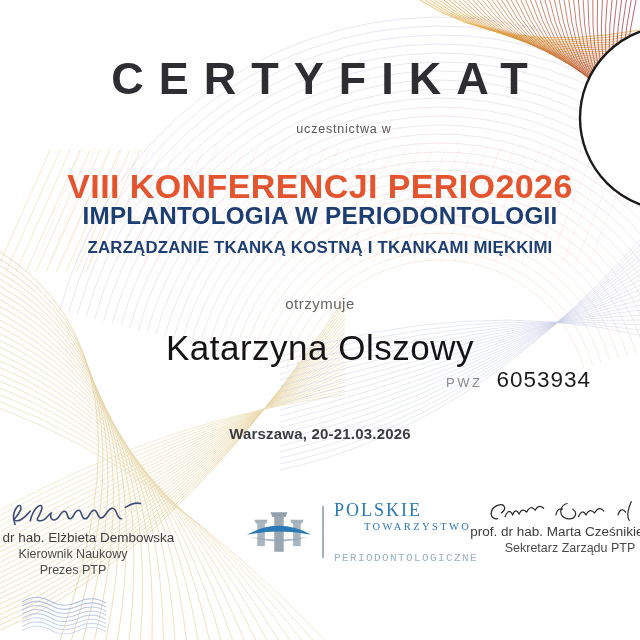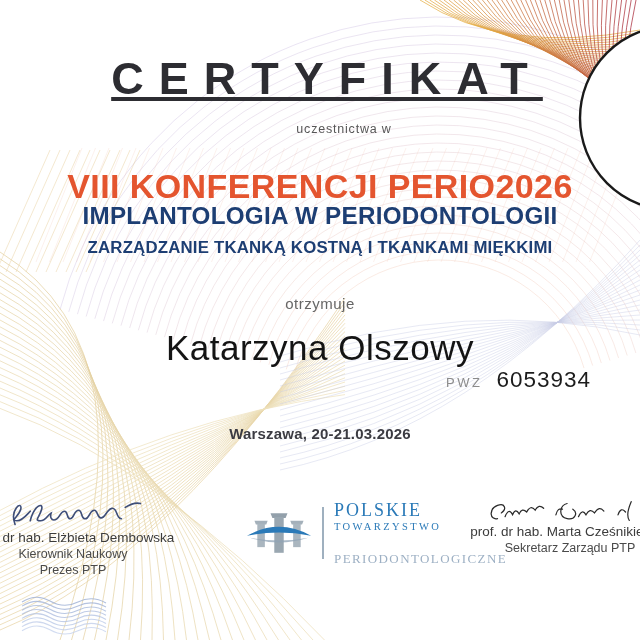--- a/index.html
+++ b/index.html
@@ -7,21 +7,21 @@
     width:640px;height:640px;position:relative;overflow:hidden;
     background:#ffffff;
     font-family:"Liberation Sans","DejaVu Sans",sans-serif;
   }
   .abs{position:absolute;left:0;right:0;text-align:center;z-index:2;}
   #deco,#logo-circle{position:absolute;z-index:0;pointer-events:none;}
   #deco{left:0;top:0;}
   #logo-circle{left:556px;top:8px;z-index:1;}
   .title{
     top:56px;font-size:45px;font-weight:700;color:#2d2d32;
-    letter-spacing:15px;padding-left:14px;line-height:1;text-decoration:underline;
+    letter-spacing:15px;padding-left:14px;line-height:1;
   }
   .subtitle{top:122px;font-size:12.5px;color:#575757;letter-spacing:0.8px;padding-left:48px;}
   .event1{top:167px;font-size:34px;font-weight:700;color:#e4552f;letter-spacing:0.4px;}
   .event2{top:202px;font-size:24.2px;font-weight:700;color:#1d3e73;letter-spacing:0.3px;}
   .event3{top:238px;font-size:16.8px;font-weight:700;color:#1d3e73;letter-spacing:0.2px;}
   .receives{top:295px;font-size:15px;color:#666;letter-spacing:0.5px;}
   .recipient{top:328px;font-size:35px;font-weight:400;color:#141414;letter-spacing:0.5px;}
   .pwz-row{
     position:absolute;top:367px;left:446px;z-index:2;
     display:flex;align-items:baseline;gap:14px;
@@ -38,22 +38,22 @@
   .sig-role{font-size:12.5px;color:#4a4a4a;margin-top:2px;white-space:nowrap;}
 
   .org-logo{
     position:absolute;left:246px;top:500px;z-index:2;
     display:flex;align-items:center;gap:10px;
   }
   .org-divider{width:2px;height:52px;background:#9fb0bf;}
   .org-text{display:flex;flex-direction:column;justify-content:center;
     font-family:"Liberation Serif","DejaVu Serif",serif;line-height:1.15;}
   .org-l1{font-size:18px;color:#2b7ab8;letter-spacing:2px;}
-  .org-l2{font-size:10.5px;color:#2b7ab8;letter-spacing:2.4px;}
-  .org-l3{font-size:13px;color:#9db0c4;letter-spacing:1.4px;margin-top:19px;}
+  .org-l2{font-size:10.5px;color:#2b7ab8;letter-spacing:2.4px;margin-left:30px;}
+  .org-l3{font-size:11px;color:#9db0c4;letter-spacing:1.4px;margin-top:19px;font-family:Liberation Mono, monospace;}
 </style>
 </head>
 <body>
 
 <svg id="deco" width="640" height="640">
     <path d="M294.98027111308085,371.6688346959753 A150 150 0 0 1 584.0255429975549,368.0876752701611" fill="none" stroke="rgb(242,198,178)" stroke-width="0.8" opacity="0.45"></path>
     <path d="M286.2790873798657,369.3689647777338 A159 159 0 0 1 592.6670755774082,365.5729357863708" fill="none" stroke="rgb(240,197,180)" stroke-width="0.8" opacity="0.45"></path>
     <path d="M277.5779036466505,367.06909485949234 A168 168 0 0 1 601.3086081572615,363.0581963025804" fill="none" stroke="rgb(239,197,181)" stroke-width="0.8" opacity="0.45"></path>
     <path d="M268.8767199134354,364.76922494125085 A177 177 0 0 1 609.9501407371148,360.5434568187901" fill="none" stroke="rgb(237,196,183)" stroke-width="0.8" opacity="0.45"></path>
     <path d="M260.1755361802202,362.46935502300937 A186 186 0 0 1 618.5916733169681,358.0287173349998" fill="none" stroke="rgb(235,195,184)" stroke-width="0.8" opacity="0.45"></path>

